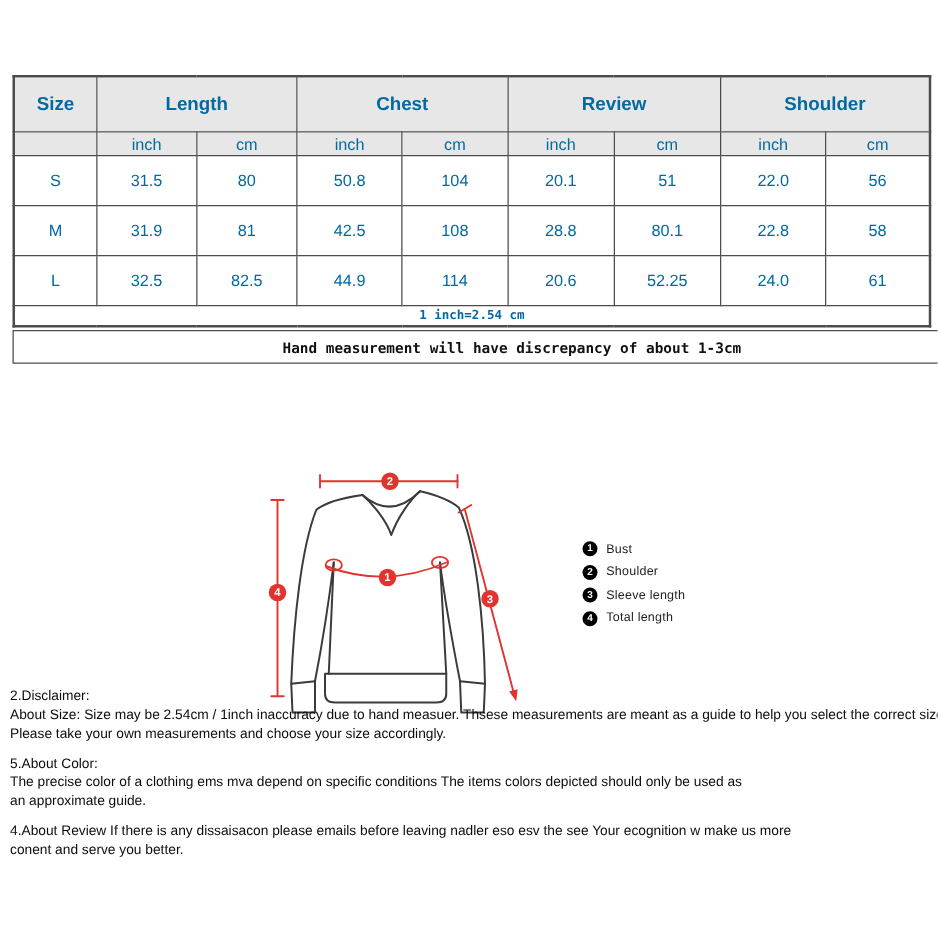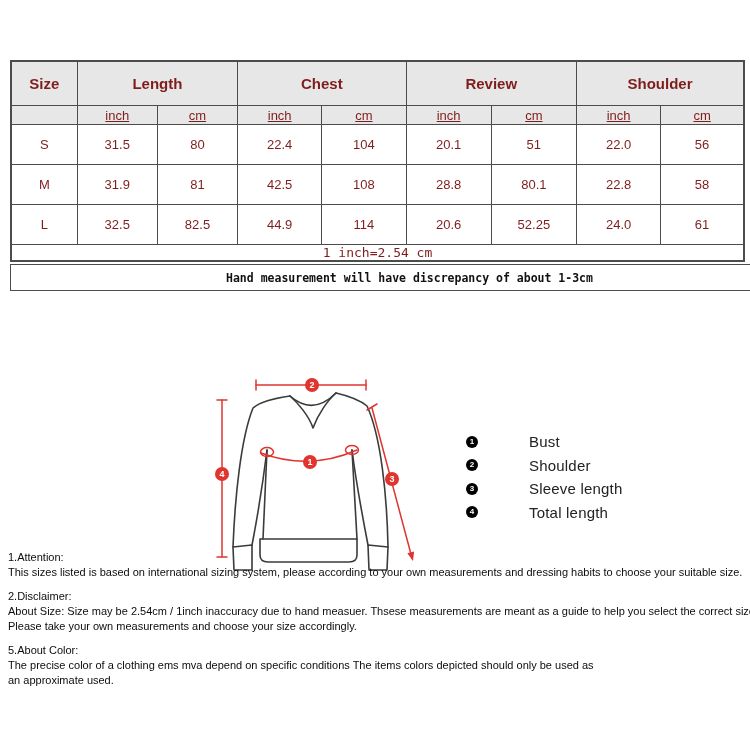--- a/index.html
+++ b/index.html
@@ -9,48 +9,48 @@
   }
 
   
   .size-table{
     position:absolute;left:10px;top:60px;width:735px;
     border-collapse:collapse;table-layout:fixed;
     border:2px solid #4c4c4c;
   }
   .size-table td{
     border:1px solid #4c4c4c;text-align:center;vertical-align:middle;
-    padding:0;color:#7f1d1d;overflow:hidden;
+    padding:0;color:#0369a1;overflow:hidden;
   }
   .size-table .th-row td{height:43px;background:#e7e7e7;font-weight:bold;font-size:15px;}
-  .size-table .unit-row td{height:18px;background:#e7e7e7;font-size:13px;text-decoration:underline;}
+  .size-table .unit-row td{height:18px;background:#e7e7e7;font-size:13px;}
   .size-table .data-row td{height:39px;font-size:13px;}
   .size-table .note-row td{
     height:15px;font-family:"DejaVu Sans Mono",monospace;
-    font-weight:normal;font-size:13px;background:#ffffff;
+    font-weight:bold;font-size:10px;background:#ffffff;
   }
 
   
   .note2-box{
     position:absolute;left:10px;top:264px;width:733px;height:25px;
     border:1px solid #4c4c4c;display:flex;align-items:center;justify-content:center;
     font-family:"DejaVu Sans Mono",monospace;font-weight:bold;font-size:11.5px;color:#111;padding-left:32px;
   }
 
   
   .diagram-svg{position:absolute;left:190px;top:368px;}
 
   .legend{position:absolute;left:466px;top:433px;}
   .legend-item{display:flex;align-items:center;margin-bottom:6.5px;}
   .legend-bullet{
     width:12px;height:12px;border-radius:50%;background:#000;
     color:#fff;font-size:8px;font-weight:bold;line-height:12px;text-align:center;
     margin-right:7px;flex:0 0 auto;
   }
-  .legend-label{font-size:15px;color:#222;letter-spacing:.2px;margin-left:44px;}
+  .legend-label{font-size:10px;color:#222;letter-spacing:.2px;}
 
   
   .sections{position:absolute;left:8px;top:550px;width:738px;font-size:11px;line-height:15px;color:#0c0c0c;}
   .section{margin-bottom:9px;}
   .sec-title{white-space:nowrap;}
   .sec-line{white-space:nowrap;}
 </style>
 </head>
 <body>
 
@@ -82,21 +82,21 @@
       <td>cm</td>
       <td>inch</td>
       <td>cm</td>
       <td>inch</td>
       <td>cm</td>
     </tr>
     <tr class="data-row">
       <td>S</td>
       <td>31.5</td>
       <td>80</td>
-      <td>22.4</td>
+      <td>50.8</td>
       <td>104</td>
       <td>20.1</td>
       <td>51</td>
       <td>22.0</td>
       <td>56</td>
     </tr>
     <tr class="data-row">
       <td>M</td>
       <td>31.9</td>
       <td>81</td>
@@ -216,26 +216,26 @@
     <span class="legend-label">Sleeve length</span>
   </div>
   <div class="legend-item">
     <span class="legend-bullet">4</span>
     <span class="legend-label">Total length</span>
   </div>
 </div>
 
 <div class="sections">
   <div class="section">
-    <div class="sec-title">1.Attention:</div>
-    <div class="sec-line">This sizes listed is based on international sizing system, please according to your own measurements and dressing habits to choose your suitable size.</div>
-  </div>
-  <div class="section">
     <div class="sec-title">2.Disclaimer:</div>
     <div class="sec-line">About Size: Size may be 2.54cm / 1inch inaccuracy due to hand measuer. Thsese measurements are meant as a guide to help you select the correct size.</div>
     <div class="sec-line">Please take your own measurements and choose your size accordingly.</div>
   </div>
   <div class="section">
     <div class="sec-title">5.About Color:</div>
     <div class="sec-line">The precise color of a clothing ems mva depend on specific conditions The items colors depicted should only be used as</div>
-    <div class="sec-line">an approximate used.</div>
+    <div class="sec-line">an approximate guide.</div>
+  </div>
+  <div class="section">
+    <div class="sec-line">4.About Review If there is any dissaisacon please emails before leaving nadler eso esv the see Your ecognition w make us more</div>
+    <div class="sec-line">conent and serve you better.</div>
   </div>
 </div>
 
 </body></html>

